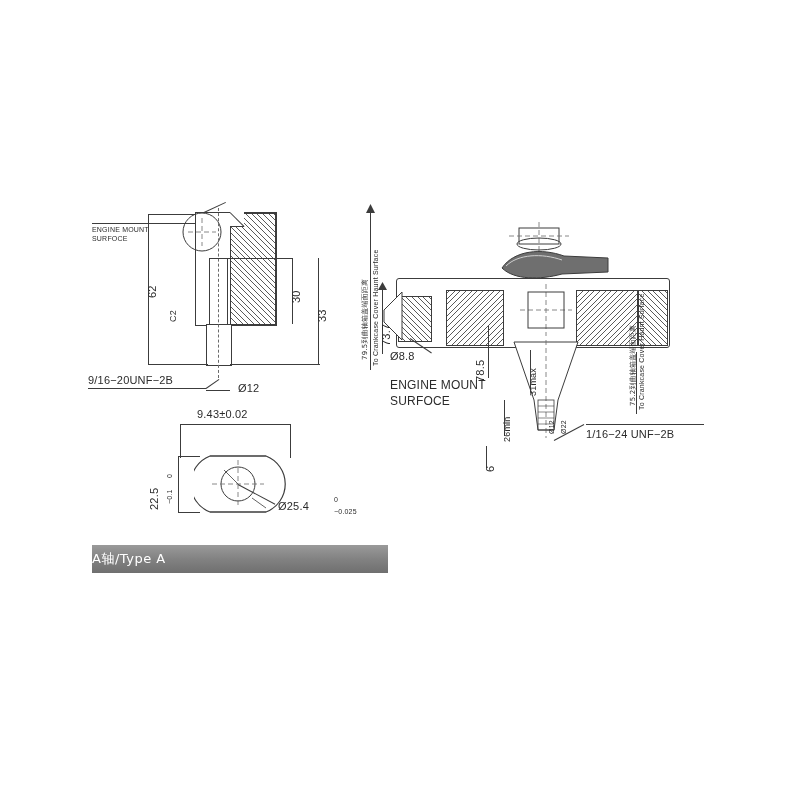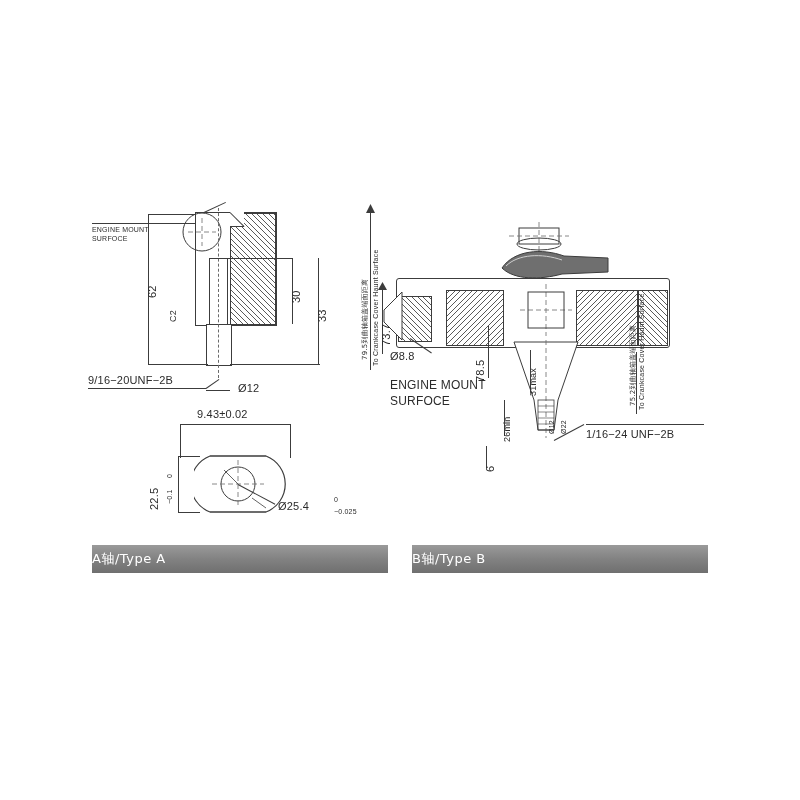--- a/index.html
+++ b/index.html
@@ -264,15 +264,14 @@
     <div class="ln hl" style="left:206px; top:214px; width:118px;"></div>
     <div class="dimtxt" style="left:206px; top:218px;">1/16−24 UNF−2B</div>
 
     <div class="ln vl" style="left:256px; top:142px; height:62px;"></div>
     <div class="dimtxt vtext tiny cn" style="left:248px; top:196px;">75.2到曲轴箱盖端面距离</div>
     <div class="dimtxt vtext tiny" style="left:258px; top:200px;">To Crankcase Cover Haunt Surface</div>
   </div>
 
   <div class="caption" style="left:92px; top:545px; width:296px;">A轴/Type A</div>
 
-  <div class="caption" style="left:412px; top:545px; width:296px;">B轴/Type B</div>
 
 </div>
 
 </body></html>

